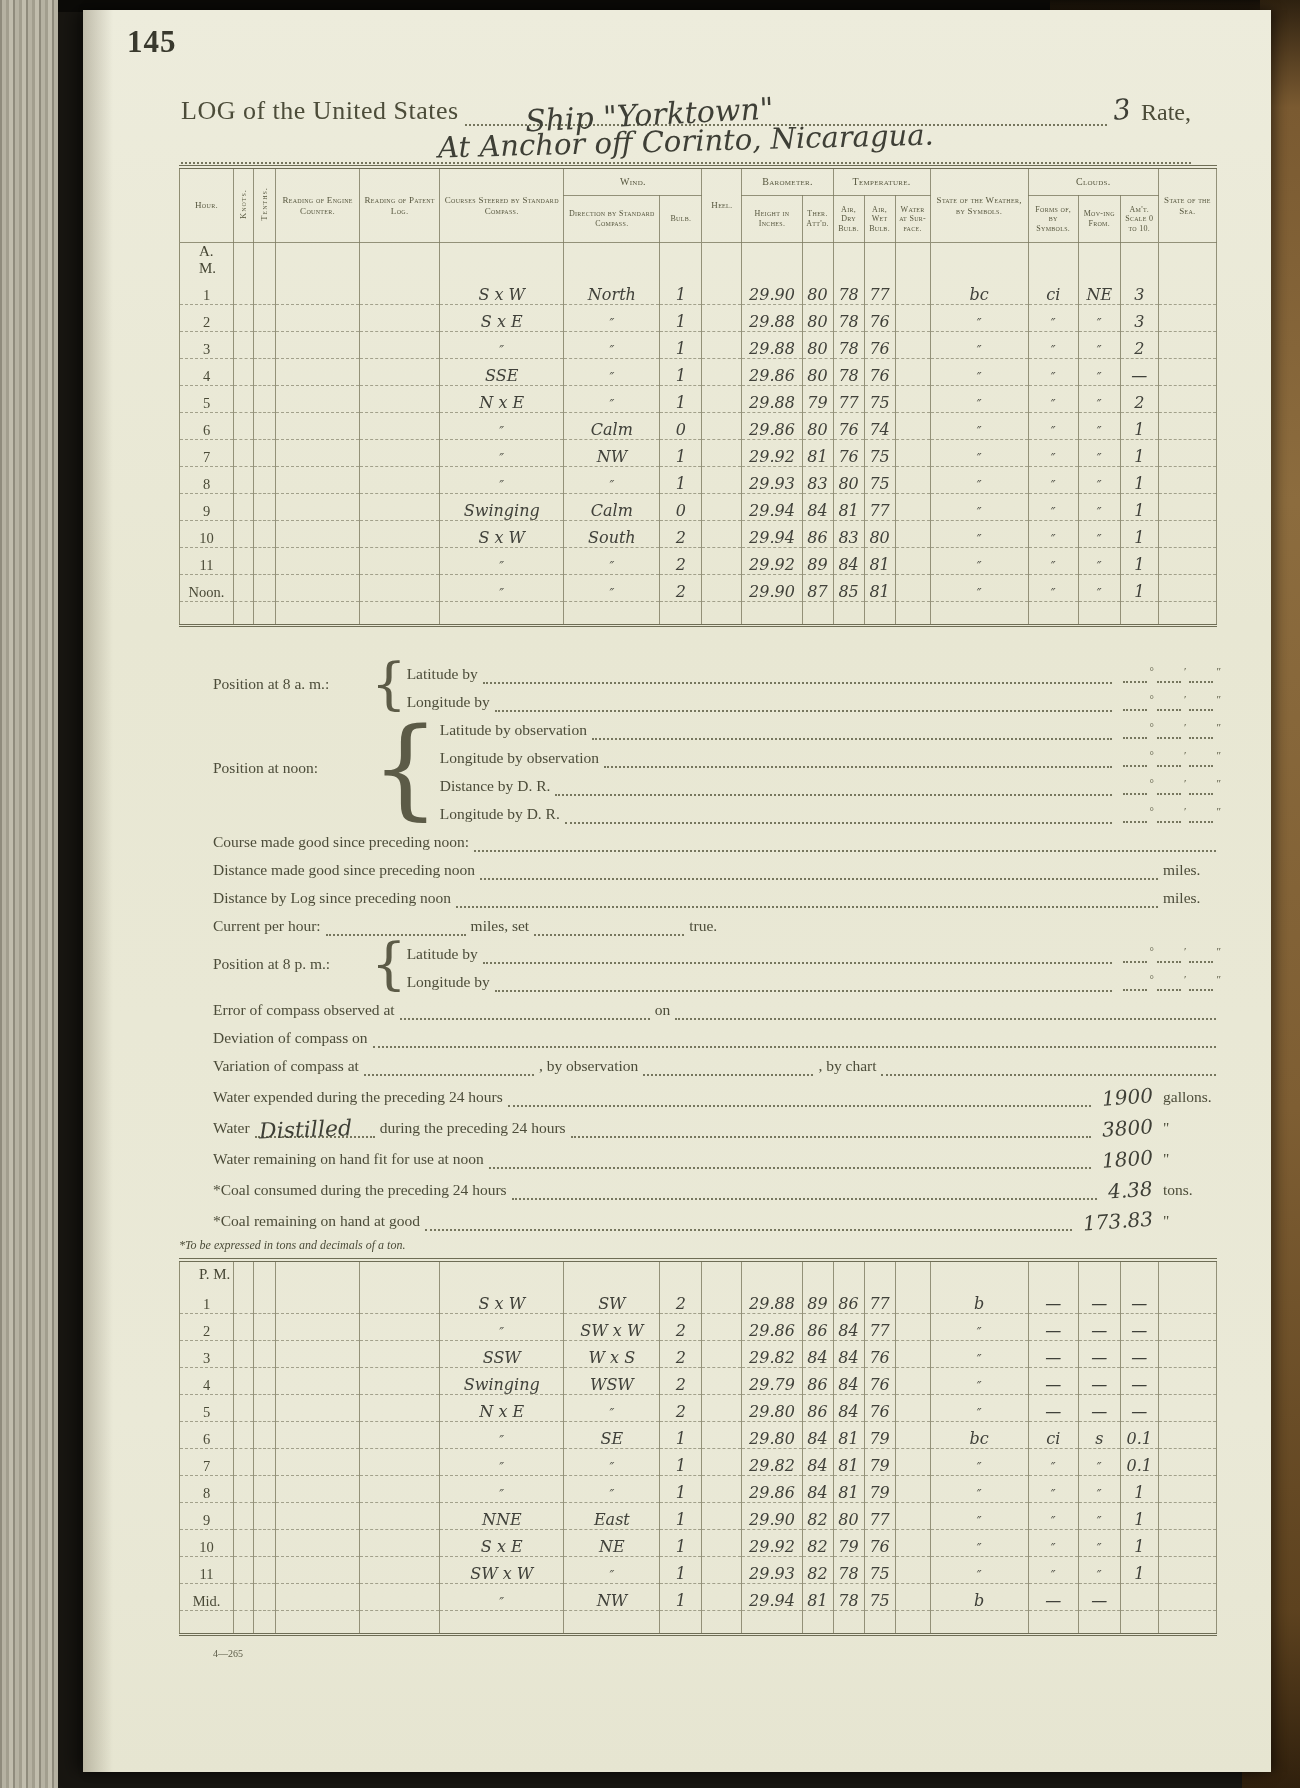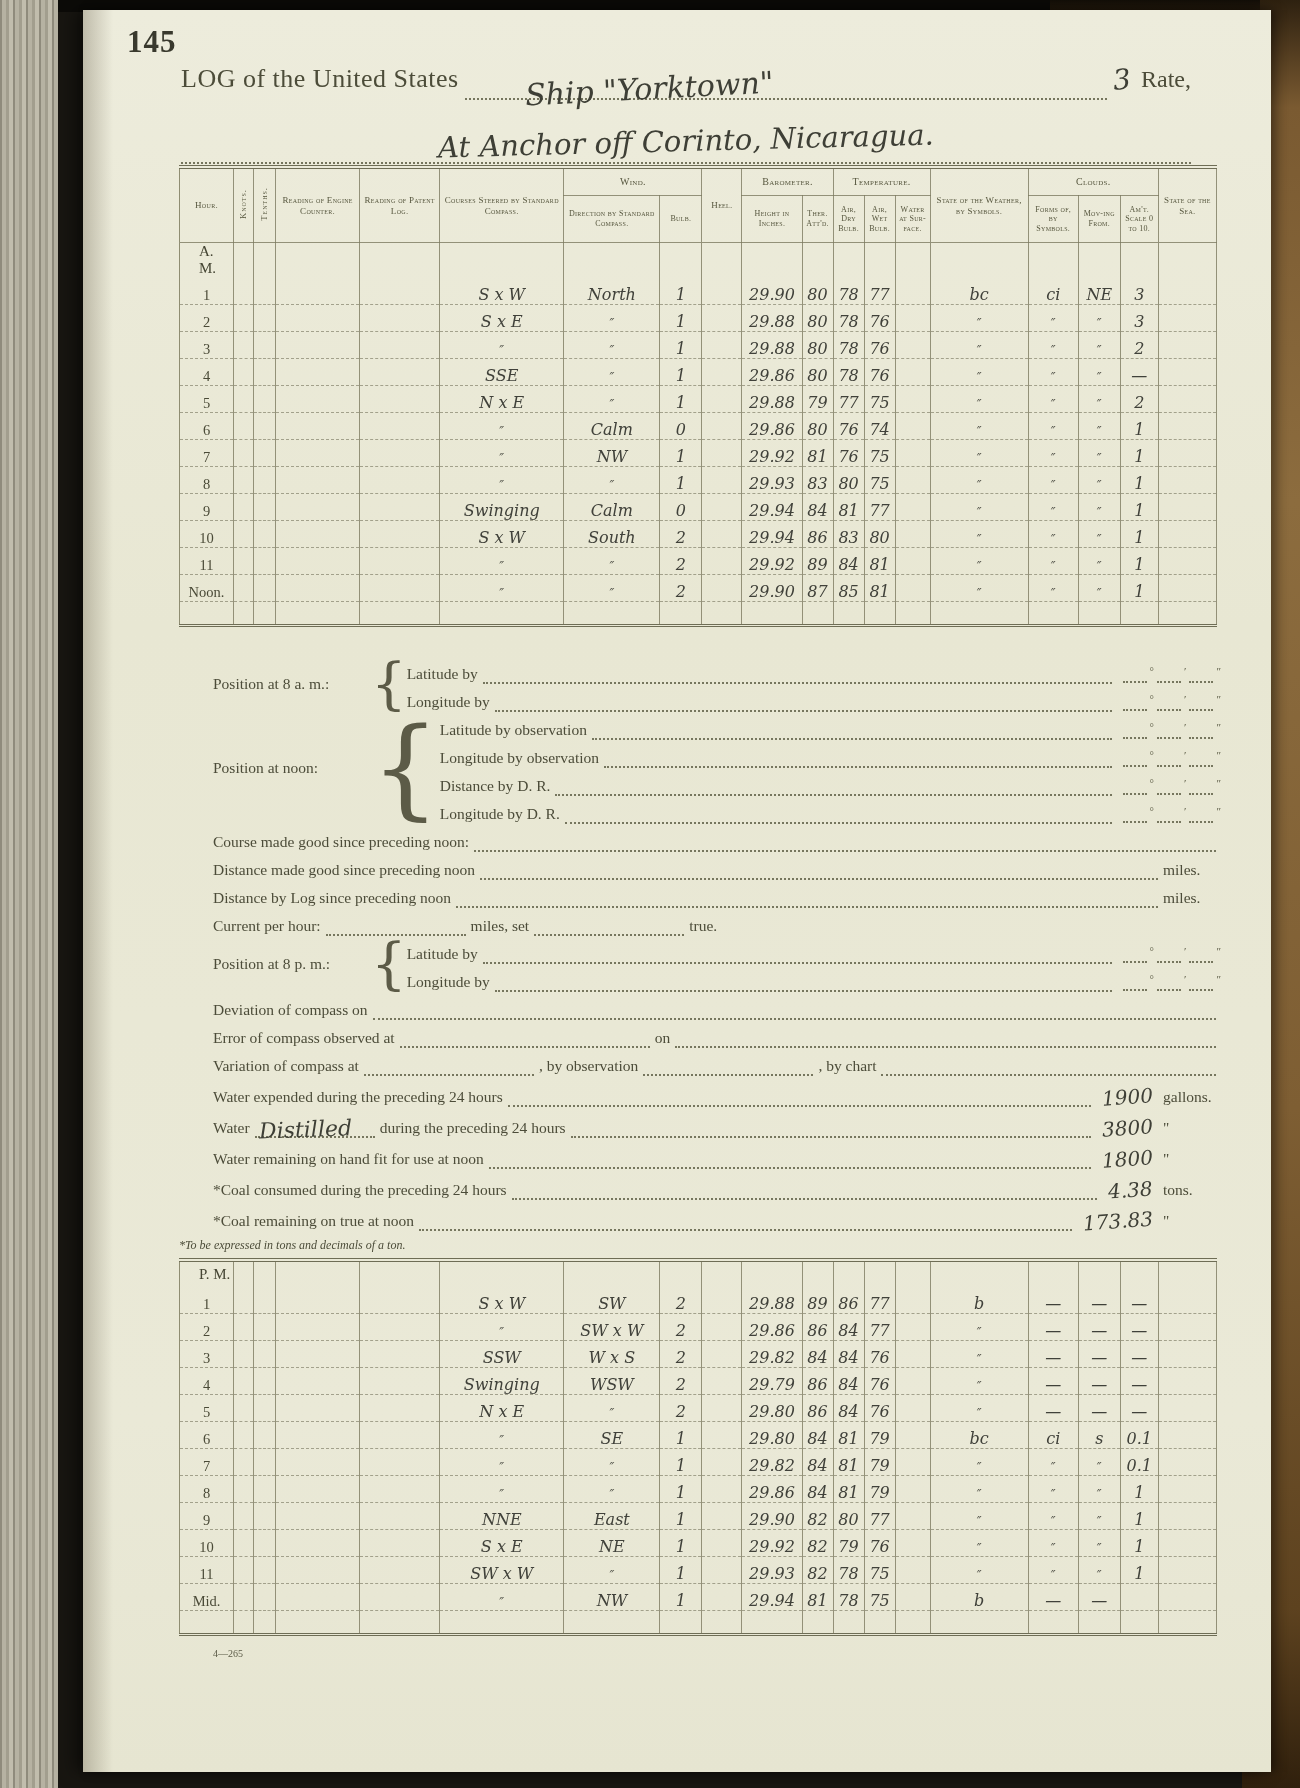--- a/index.html
+++ b/index.html
@@ -27,21 +27,21 @@
     box-shadow:-8px 0 16px rgba(0,0,0,.5), 6px 0 10px rgba(0,0,0,.35);
     margin-left:27px;
   }
   .page::before{content:'';position:absolute;left:0;top:0;bottom:0;width:30px;
     background:linear-gradient(90deg,rgba(85,75,55,.30),rgba(85,75,55,0));}
 
   .print{color:#4c4c39;}
   .page-number{position:absolute;left:44px;top:14px;font-size:31px;font-weight:bold;color:#39392d;letter-spacing:1px;}
 
   
-  .title-row{position:absolute;left:98px;top:48px;width:1010px;display:flex;align-items:center;}
+  .title-row{position:absolute;left:98px;top:74px;width:1010px;display:flex;align-items:flex-end;}
   .t-log{font-size:26px;letter-spacing:.5px;white-space:nowrap;}
   .writeline{flex:1;border-bottom:2px dotted #75755d;margin:0 6px;position:relative;height:40px;}
   .writeline .hw{position:absolute;left:60px;bottom:-8px;white-space:nowrap;}
   .hw{font-family:"DejaVu Serif",serif;font-style:italic;color:#3e3f36;}
   .hw-big{font-size:30px;transform:rotate(-3deg);display:inline-block;}
   .t-rate{font-size:24px;white-space:nowrap;margin-left:4px;}
   .rate-val{font-size:28px;margin-right:6px;transform:rotate(-6deg);display:inline-block;}
   .loc-row{position:absolute;left:98px;top:108px;width:1010px;border-bottom:2px dotted #75755d;height:44px;text-align:center;}
   .loc-row .hw{font-size:29px;position:relative;top:6px;display:inline-block;transform:rotate(-1.5deg);}
 
@@ -608,27 +608,27 @@
               <span class="dseg"></span>
               <span class="sym">′</span>
               <span class="dseg"></span>
               <span class="sym">″</span>
             </span>
         </div>
       </div>
     </div>
 
     <div class="ml indent">
-      <span class="lbl">Deviation of compass on</span>
-      <span class="dots"></span>
-    </div>
-    <div class="ml indent">
       <span class="lbl">Error of compass observed at</span>
       <span class="dseg" style="width:250px"></span>
       <span class="lbl">on</span>
+      <span class="dots"></span>
+    </div>
+    <div class="ml indent">
+      <span class="lbl">Deviation of compass on</span>
       <span class="dots"></span>
     </div>
     <div class="ml indent">
       <span class="lbl">Variation of compass at</span>
       <span class="dseg" style="width:170px"></span>
       <span class="lbl">, by observation</span>
       <span class="dseg" style="width:170px"></span>
       <span class="lbl">, by chart</span>
       <span class="dots"></span>
     </div>
@@ -655,21 +655,21 @@
       <span class="hw-val">1800</span>
       <span class="unit">"</span>
     </div>
     <div class="ml indent" style="height:31px">
       <span class="lbl">*Coal consumed during the preceding 24 hours</span>
       <span class="dots"></span>
       <span class="hw-val">4.38</span>
       <span class="unit">tons.</span>
     </div>
     <div class="ml indent" style="height:31px">
-      <span class="lbl">*Coal remaining on true at noon</span>
+      <span class="lbl">*Coal remaining on hand at good</span>
       <span class="dots"></span>
       <span class="hw-val">173.83</span>
       <span class="unit">"</span>
     </div>
   </div>
 
   <div class="footnote print">*To be expressed in tons and decimals of a ton.</div>
 
   <table class="logtable" id="pm-table">
     <colgroup>

